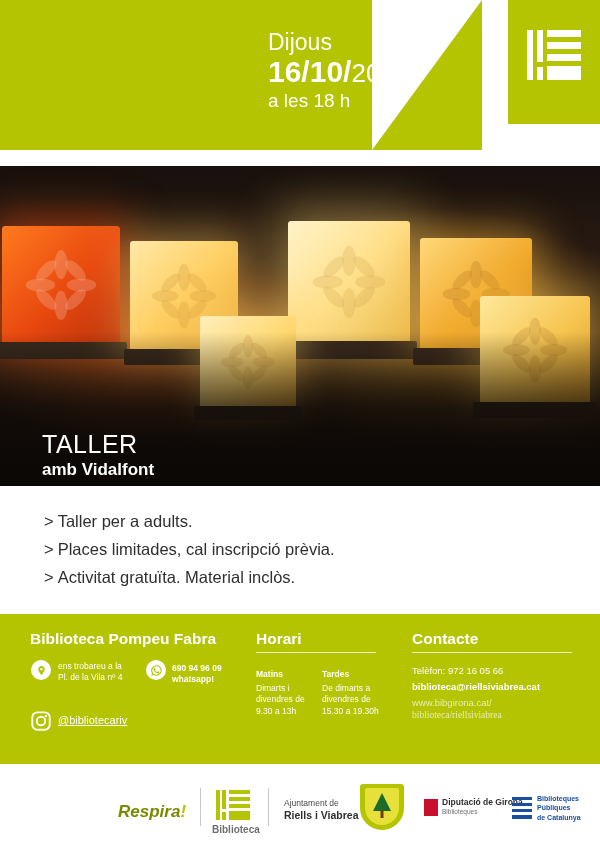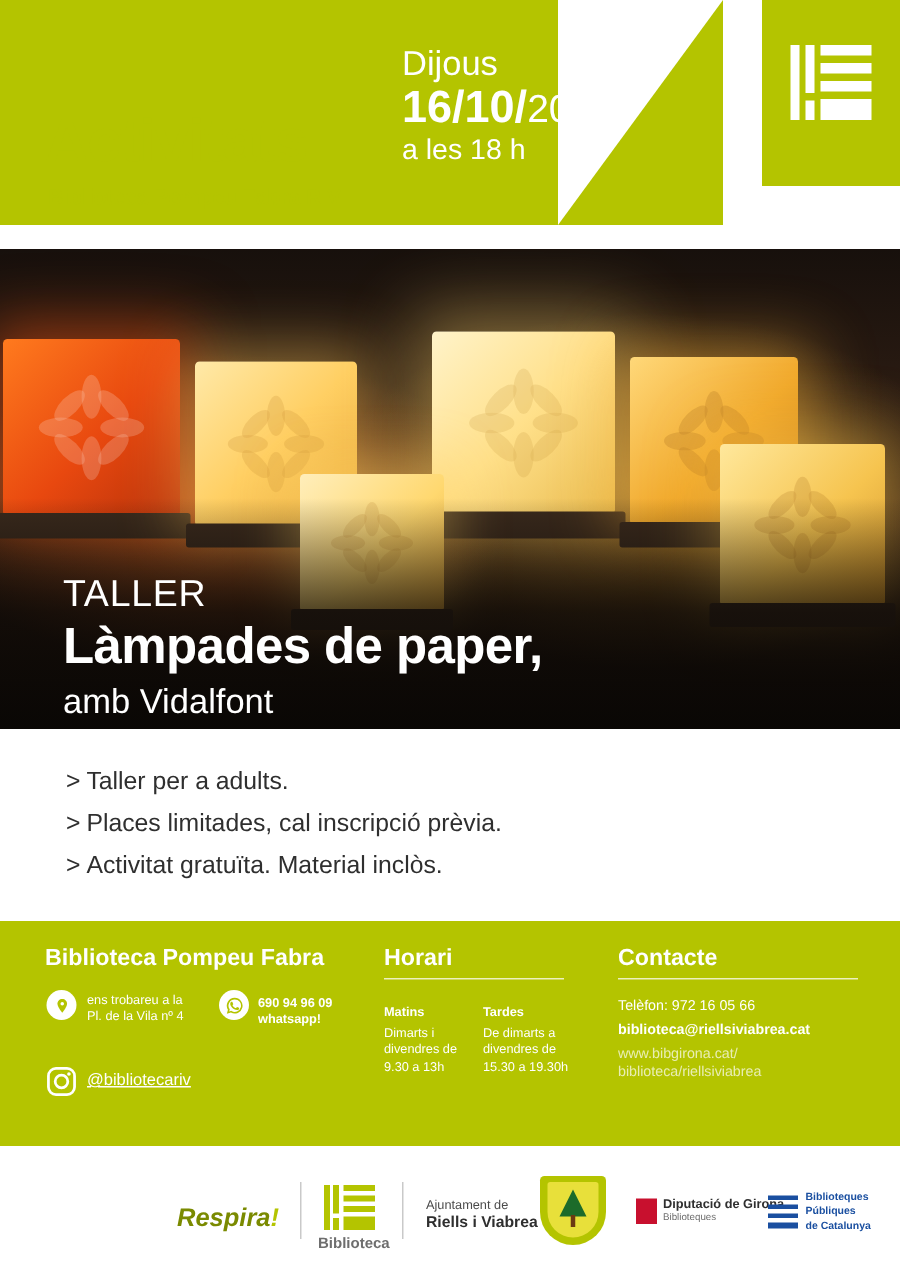--- a/index.html
+++ b/index.html
@@ -217,22 +217,22 @@
     line-height: 1.1;
   }
   .taller-title {
     font-size: 34px;
     font-weight: bold;
     line-height: 1.15;
     margin-top: 2px;
     letter-spacing: -0.4px;
   }
   .taller-sub {
-    font-size: 23px;
-    font-weight: normal;
+    font-size: 17px;
+    font-weight: bold;
     margin-top: 2px;
     line-height: 1.15;
   }
 
   
   .bullets {
     position: absolute;
     top: 486px;
     left: 0;
     width: 600px;
@@ -585,21 +585,20 @@
           </g>
         </svg>
       </div>
       <div class="base"></div>
     </div>
 
     <div class="photo-gradient-bottom"></div>
 
     <div class="photo-text">
       <div class="taller-label">TALLER</div>
-      <div class="taller-title">Làmpades de paper,</div>
       <div class="taller-sub">amb Vidalfont</div>
     </div>
   </div>
 
   <div class="bullets">
     <div class="bullet b1">
       <span class="gt">&gt;</span><span>Taller per a adults.</span>
     </div>
     <div class="bullet b2">
       <span class="gt">&gt;</span><span>Places limitades, cal inscripció prèvia.</span>
@@ -667,21 +666,21 @@
       <span>divendres de</span><br>
       <span>15.30 a 19.30h</span>
     </div>
 
     <div class="f-col-title" style="left:412px; top:16px;">Contacte</div>
     <div class="f-rule" style="left:412px; top:38px; width:160px;"></div>
 
     <div class="f-contact" style="left:412px; top:50px;">Telèfon: 972 16 05 66</div>
     <div class="f-contact bold" style="left:412px; top:66px;">biblioteca@riellsiviabrea.cat</div>
     <div class="f-contact faded" style="left:412px; top:82px;">www.bibgirona.cat/</div>
-    <div class="f-contact faded" style="left:412px; top:94px;">biblioteca/riellsiviabrea</div>
+    <div class="f-contact faded" style="left:412px; top:94px;font-family:Liberation Serif, serif;">biblioteca/riellsiviabrea</div>
   </div>
 
   <div class="logos">
     <div class="logo-respira">
       <span>Respira</span><span class="excl">!</span>
     </div>
 
     <div class="divider" style="left:200px; top:24px; height:38px;"></div>
 
     <div class="logo-biblio-mark">

